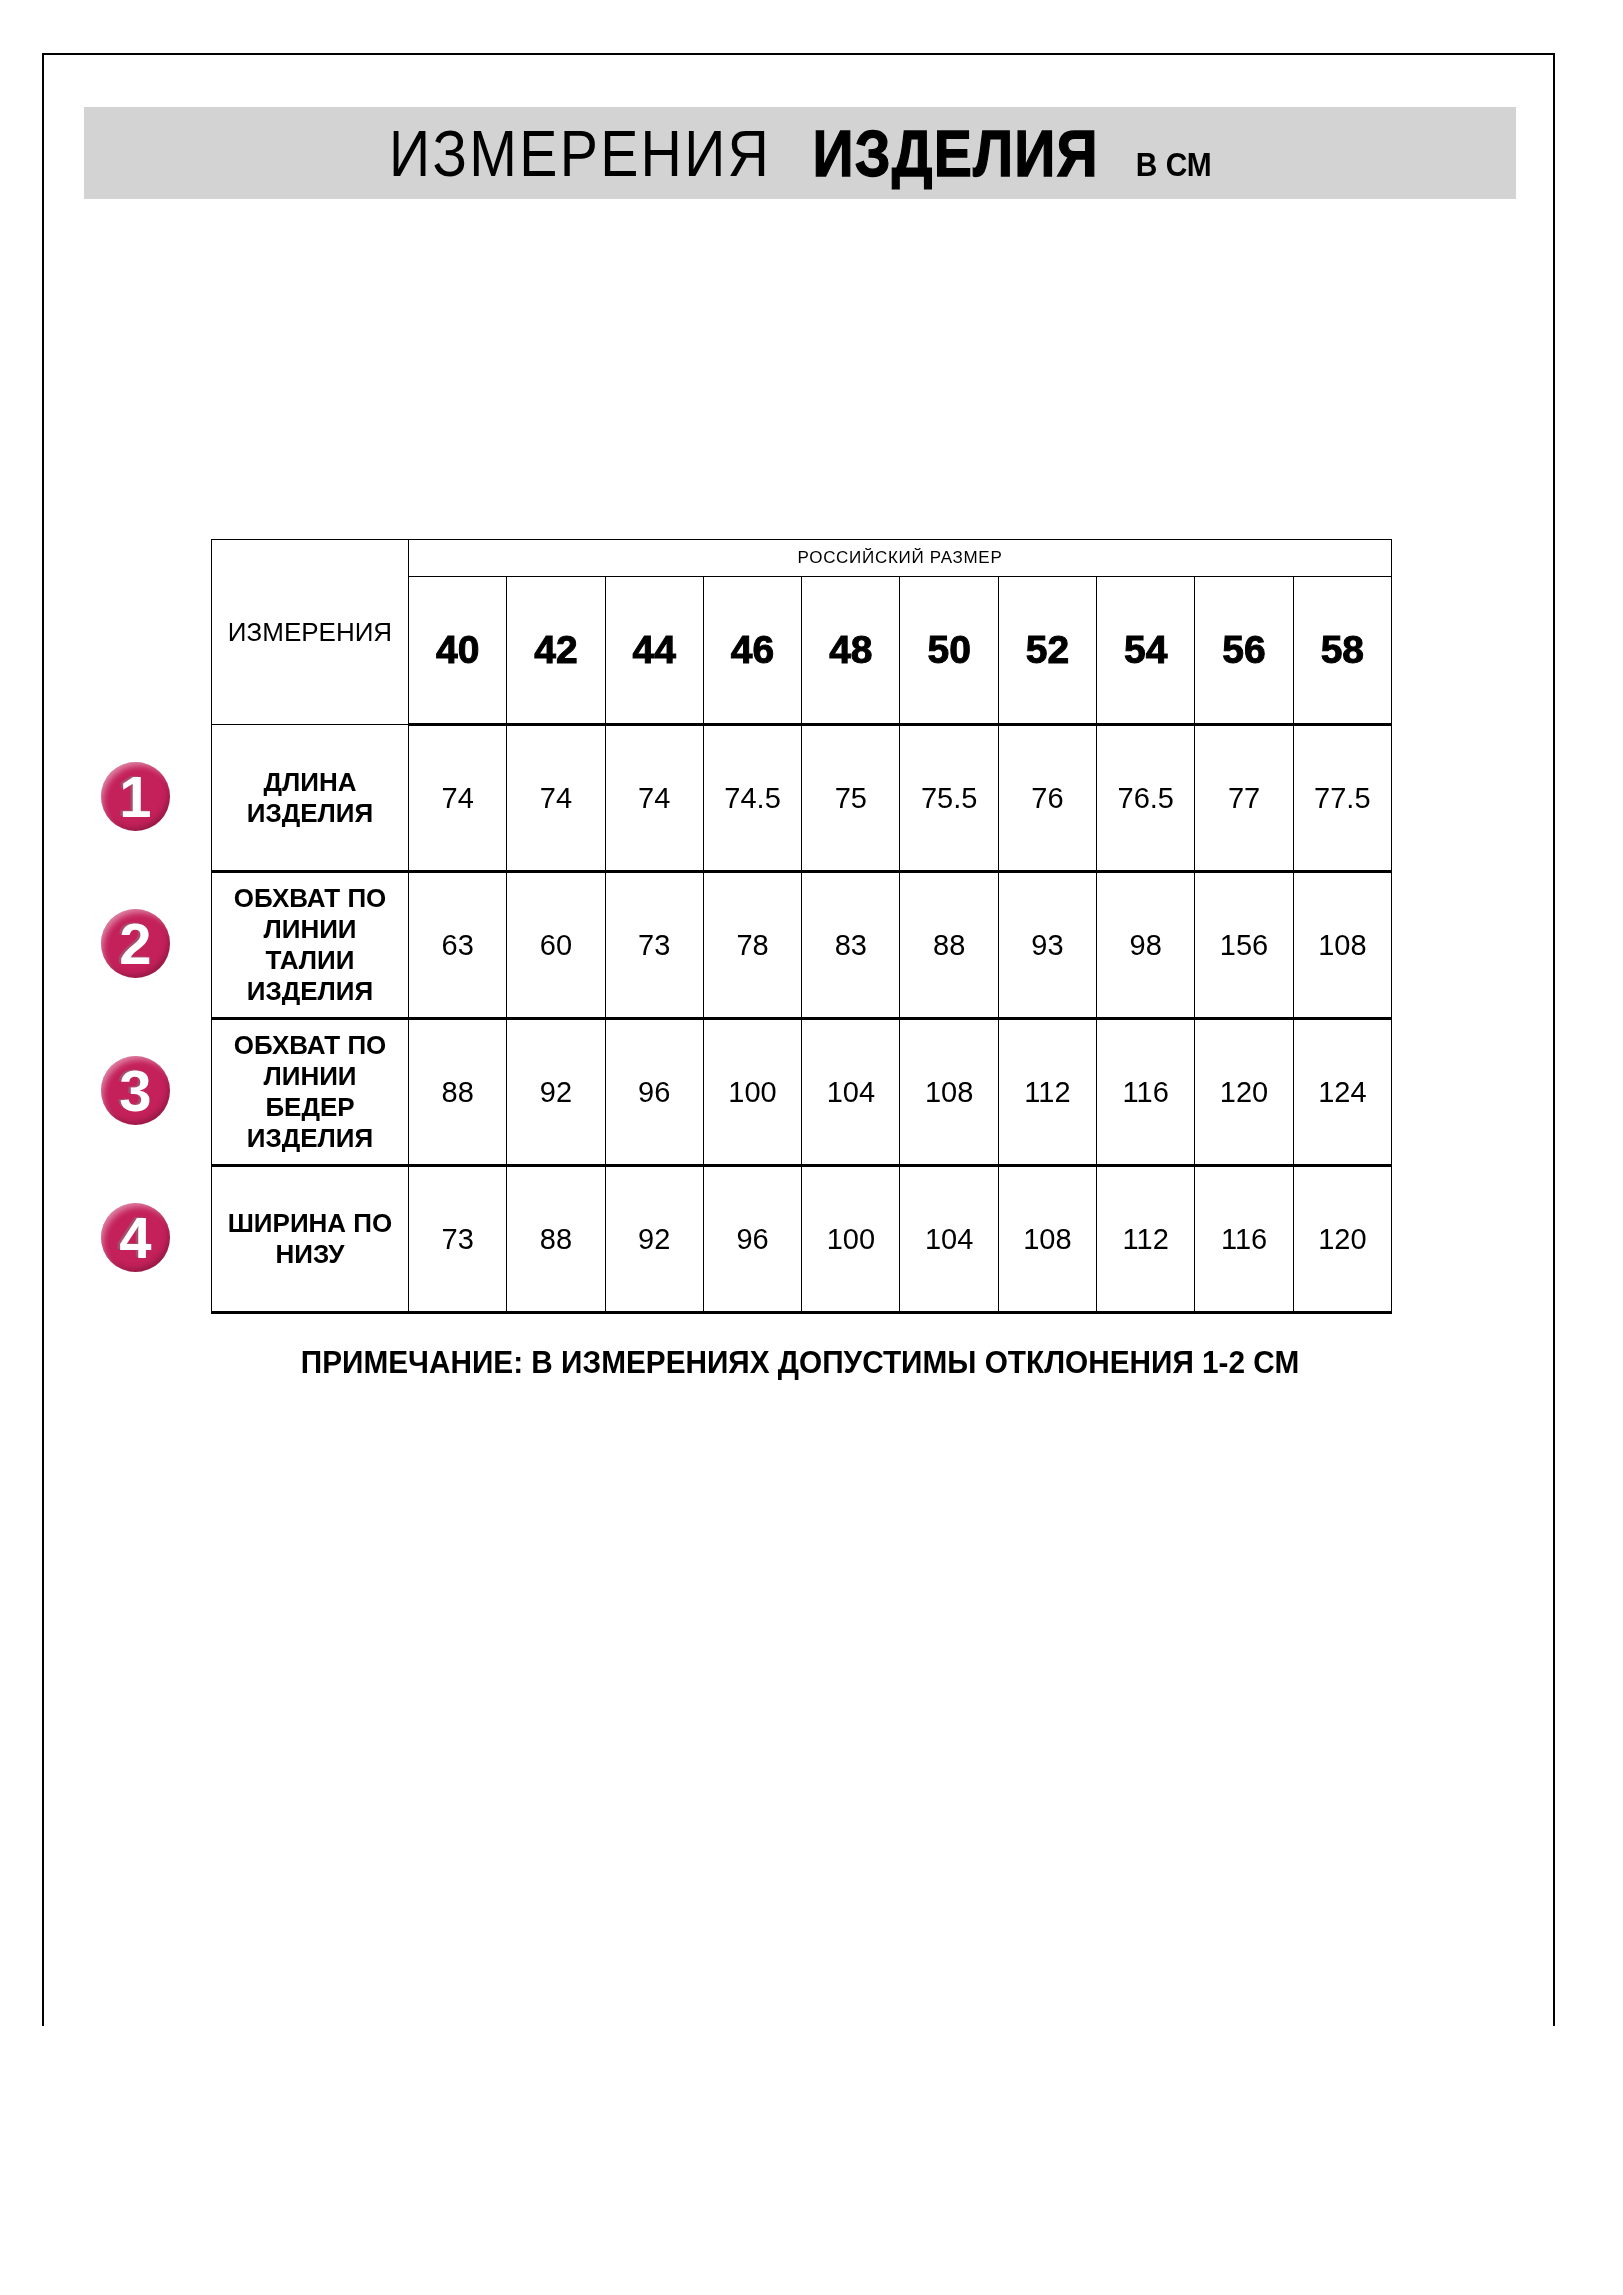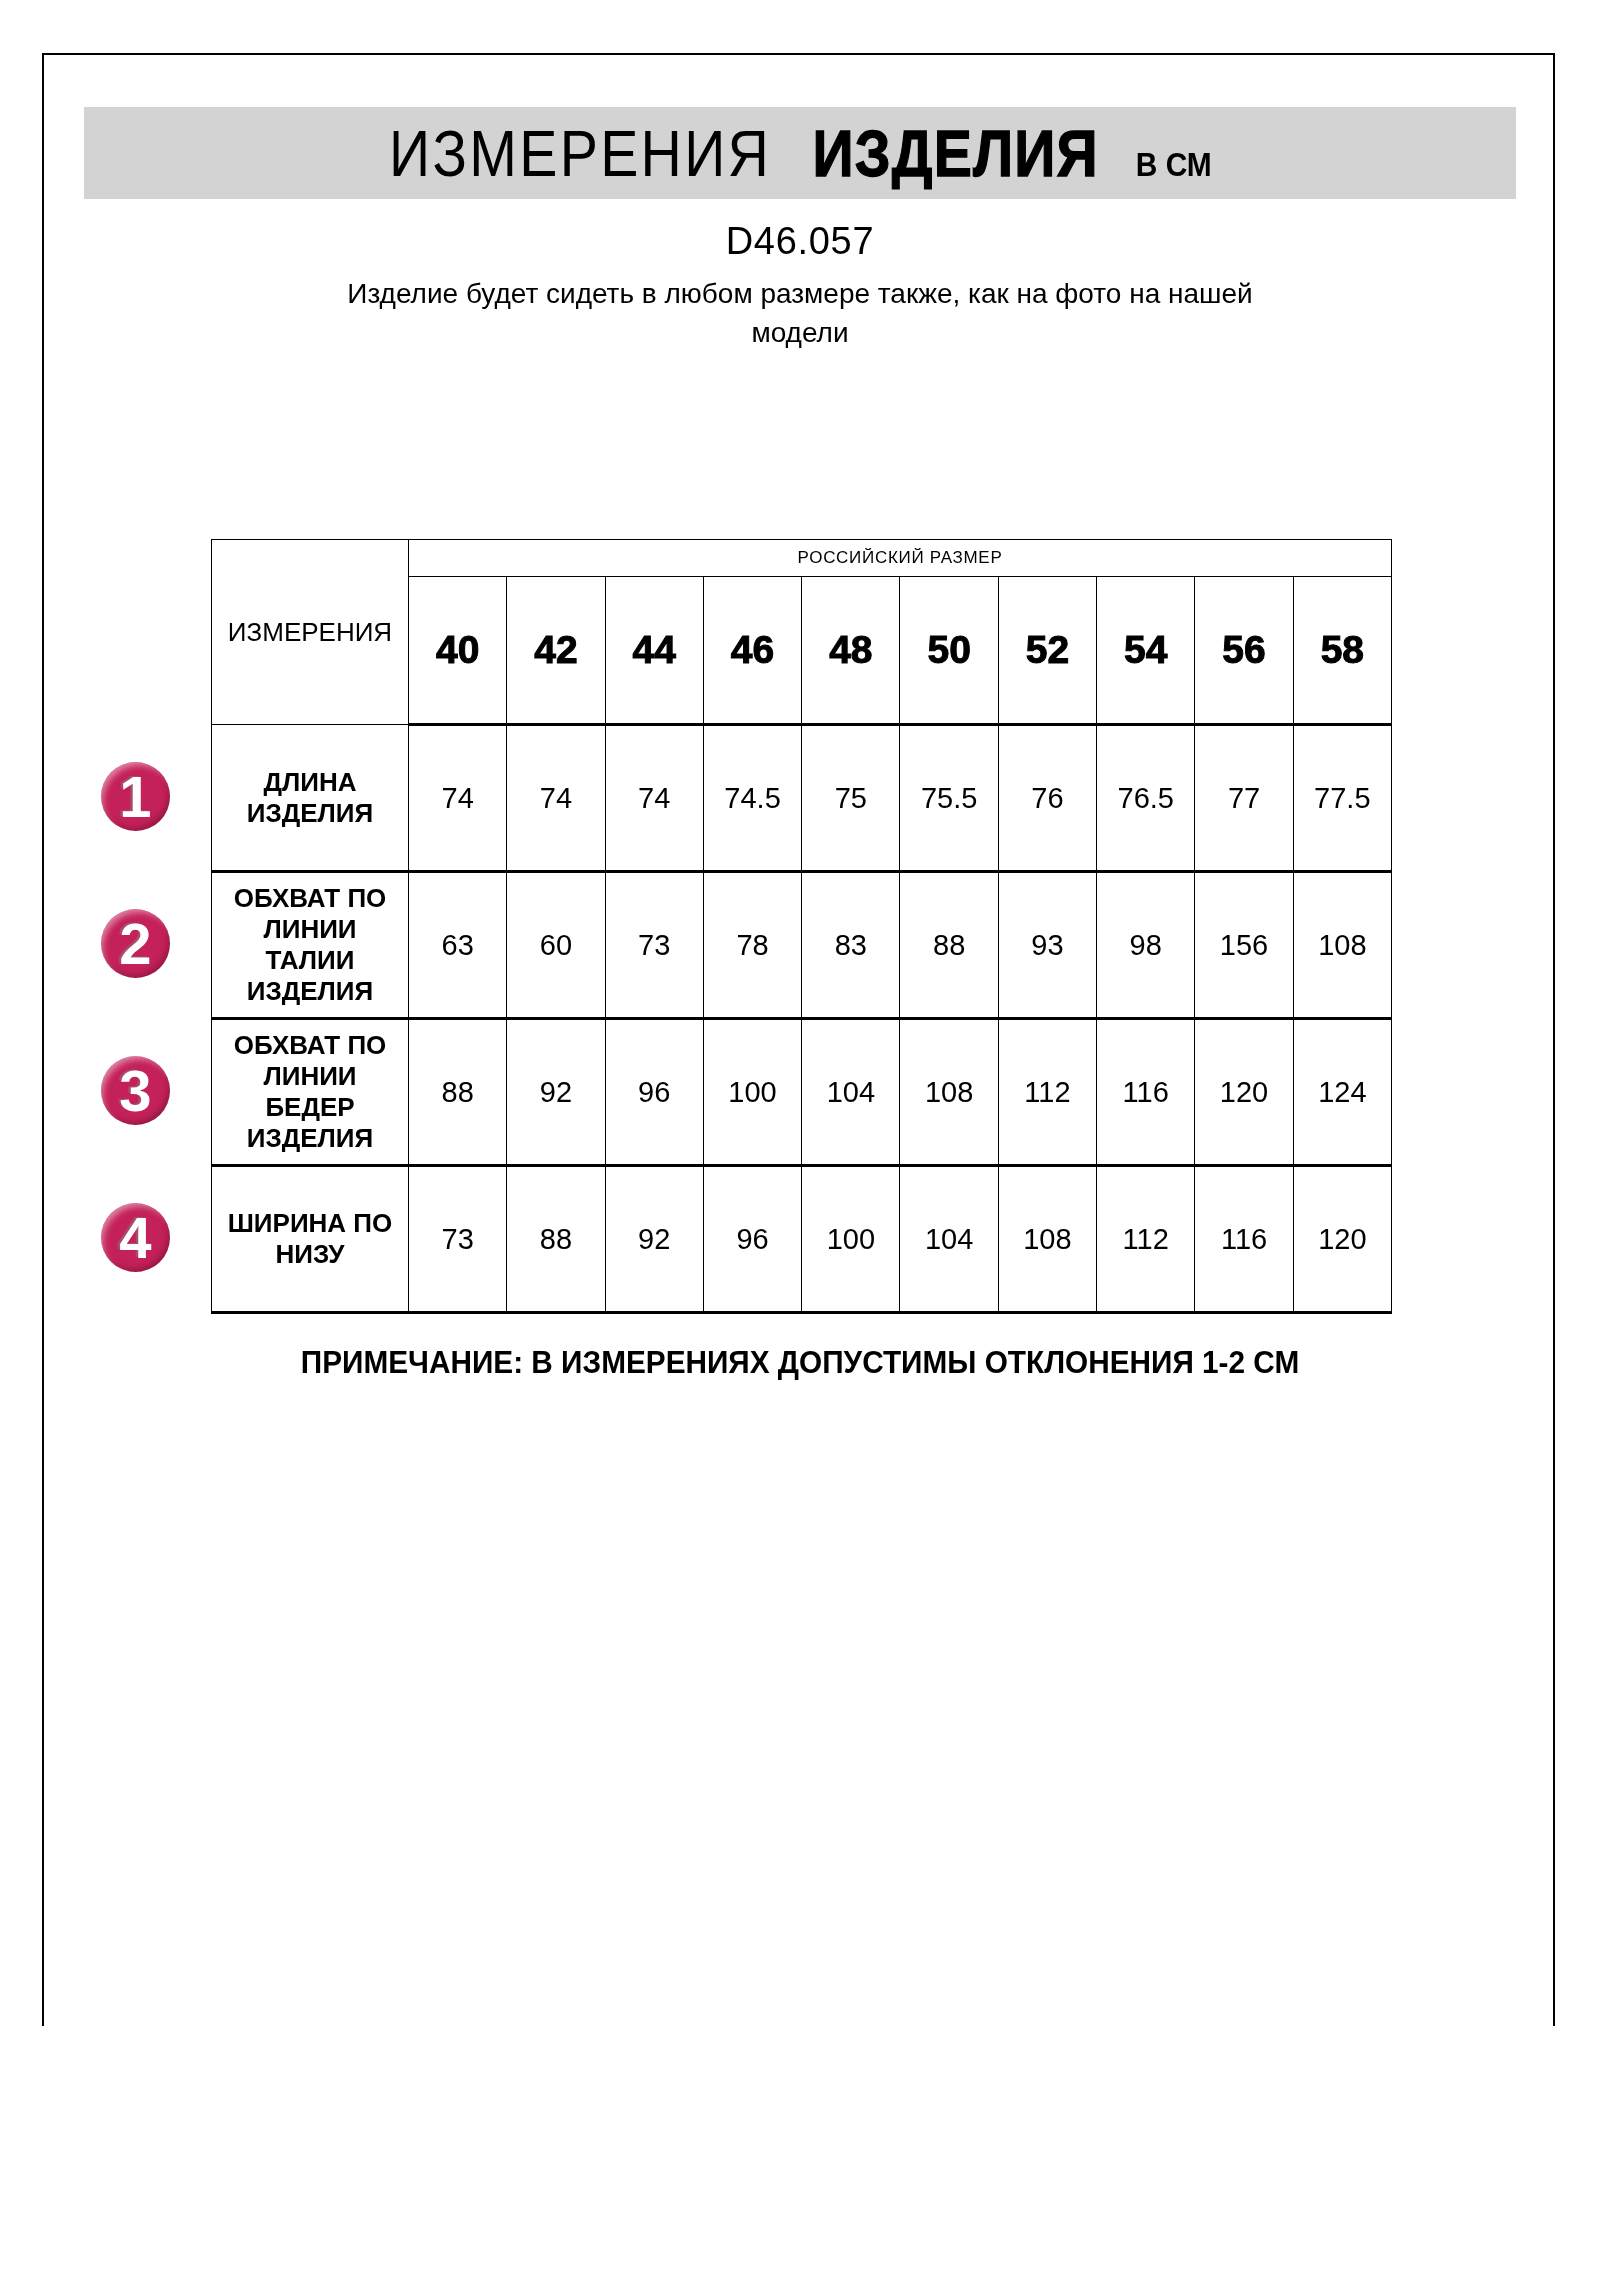--- a/index.html
+++ b/index.html
@@ -81,24 +81,21 @@
   <div class="frame"></div>
 
   <div class="band">
     <div class="band-inner">
       <span class="band-word1">ИЗМЕРЕНИЯ</span>
       <span class="band-word2">ИЗДЕЛИЯ</span>
       <span class="band-unit">В СМ</span>
     </div>
   </div>
 
-  <div class="centerzone article">D46.057</div>
 
-  <div class="centerzone subtitle">Изделие будет сидеть в любом размере также, как на фото на нашей
-модели</div>
 
   <table class="sizes">
     <tbody>
       <tr class="group-row">
         <td class="corner" rowspan="2">ИЗМЕРЕНИЯ</td>
         <td class="group-head" colspan="10">РОССИЙСКИЙ РАЗМЕР</td>
       </tr>
       <tr class="size-row">
         <td class="size-cell">40</td>
         <td class="size-cell">42</td>

